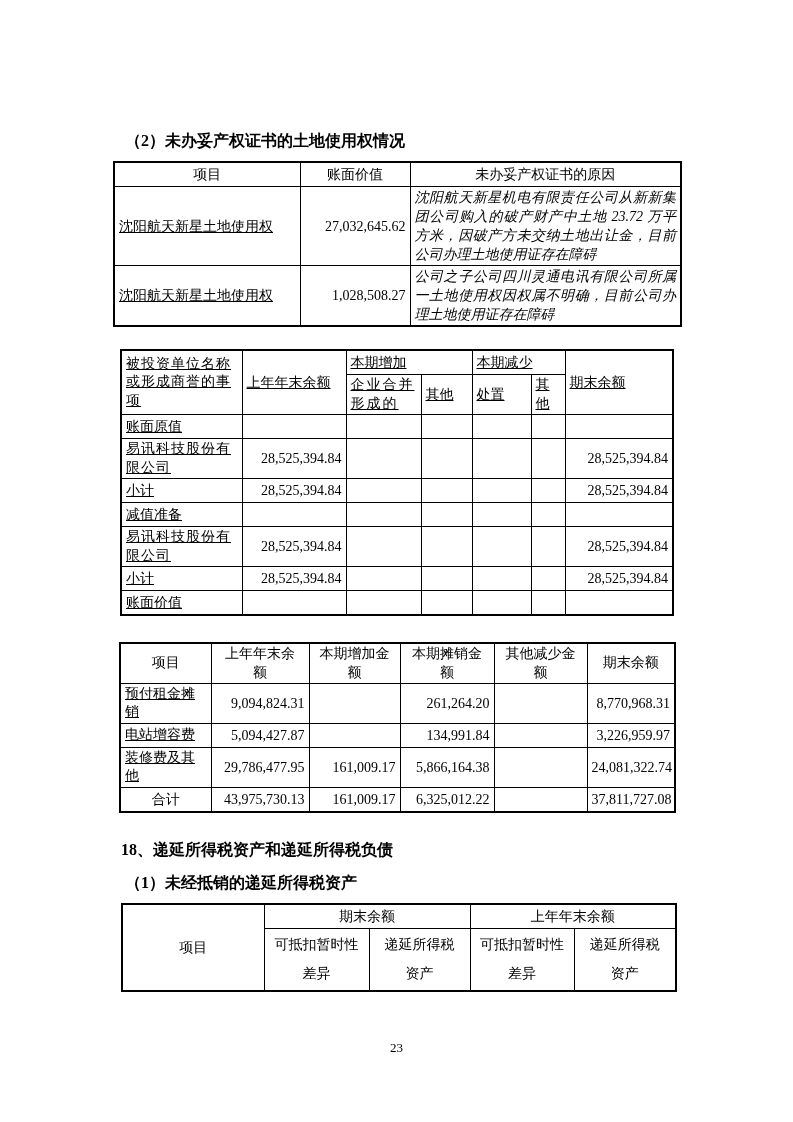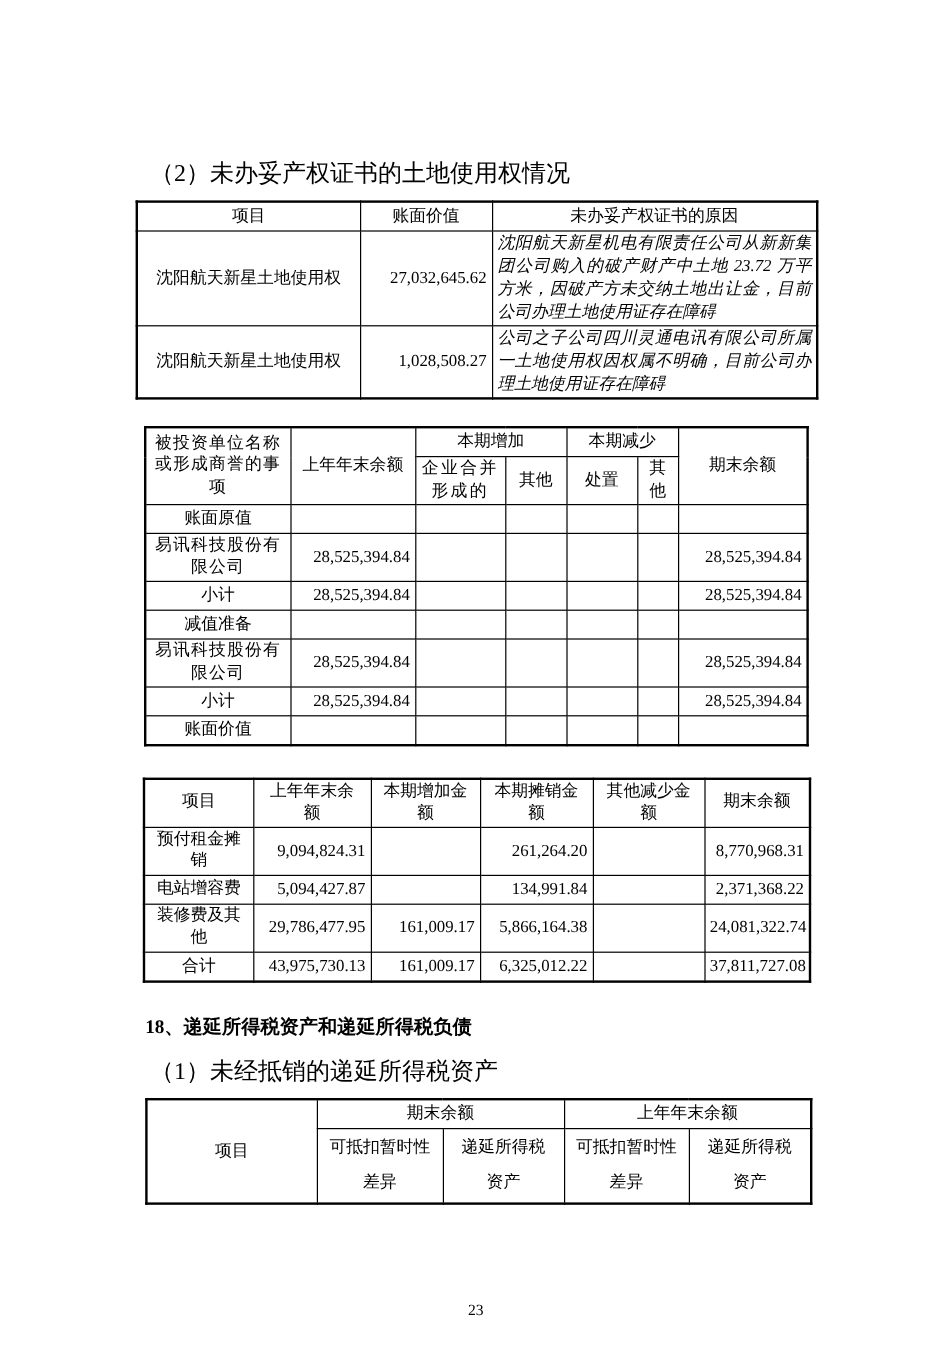--- a/index.html
+++ b/index.html
@@ -8,22 +8,22 @@
     position: relative;
     width: 793px;
     height: 1122px;
     background: #ffffff;
     color: #000000;
     font-family: "Liberation Serif", "DejaVu Serif", serif;
     padding: 131px 112px 0 113px;
     overflow: hidden;
   }
   .sub-title {
-    font-size: 20px;
-    font-weight: normal;
+    font-size: 16px;
+    font-weight: bold;
     margin: 0 0 9px 12px;
     white-space: pre-line;
   }
   .sec-title {
     font-size: 16px;
     font-weight: bold;
     margin: 0 0 12px 8px;
     white-space: pre-line;
   }
   table {
@@ -34,34 +34,34 @@
   }
   td {
     border: 1px solid #000;
     padding: 1px 4px;
     vertical-align: middle;
     white-space: pre-line;
     line-height: 1.5;
     overflow: hidden;
   }
   td.c { text-align: center; }
-  td.l { text-align: center; }
+  td.l { text-align: left; text-decoration: underline; }
   td.r { text-align: right; }
   td.j { text-align: justify; line-height: 1.36; font-style: italic; }
   td.sp { letter-spacing: 1px; }
   td.sp2 { letter-spacing: 2px; }
   td.lh13 { line-height: 1.32; }
   td.lh21 { line-height: 2.1; }
   .t-land { width: 567px; margin: 0 0 22px 0; }
   .t-goodwill { width: 552px; margin: 12px 0 26px 7px; }
   .t-expense { width: 555px; margin: 0 0 27px 6px; }
   .t-tax { width: 554px; margin: 0 0 0 8px; }
   .page-number {
     position: absolute;
-    top: 1084px;
+    top: 1040px;
     left: 0;
     right: 0;
     text-align: center;
     font-size: 13px;
   }
 </style>
 </head>
 <body>
 
 <div class="page">
@@ -221,21 +221,21 @@
       <td class="r">261,264.20</td>
       <td class="r"></td>
       <td class="r">8,770,968.31</td>
     </tr>
     <tr>
       <td class="l lh13">电站增容费</td>
       <td class="r">5,094,427.87</td>
       <td class="r"></td>
       <td class="r">134,991.84</td>
       <td class="r"></td>
-      <td class="r">2,371,368.22</td>
+      <td class="r">3,226,959.97</td>
     </tr>
     <tr>
       <td class="l lh13">装修费及其
 他</td>
       <td class="r">29,786,477.95</td>
       <td class="r">161,009.17</td>
       <td class="r">5,866,164.38</td>
       <td class="r"></td>
       <td class="r">24,081,322.74</td>
     </tr>

